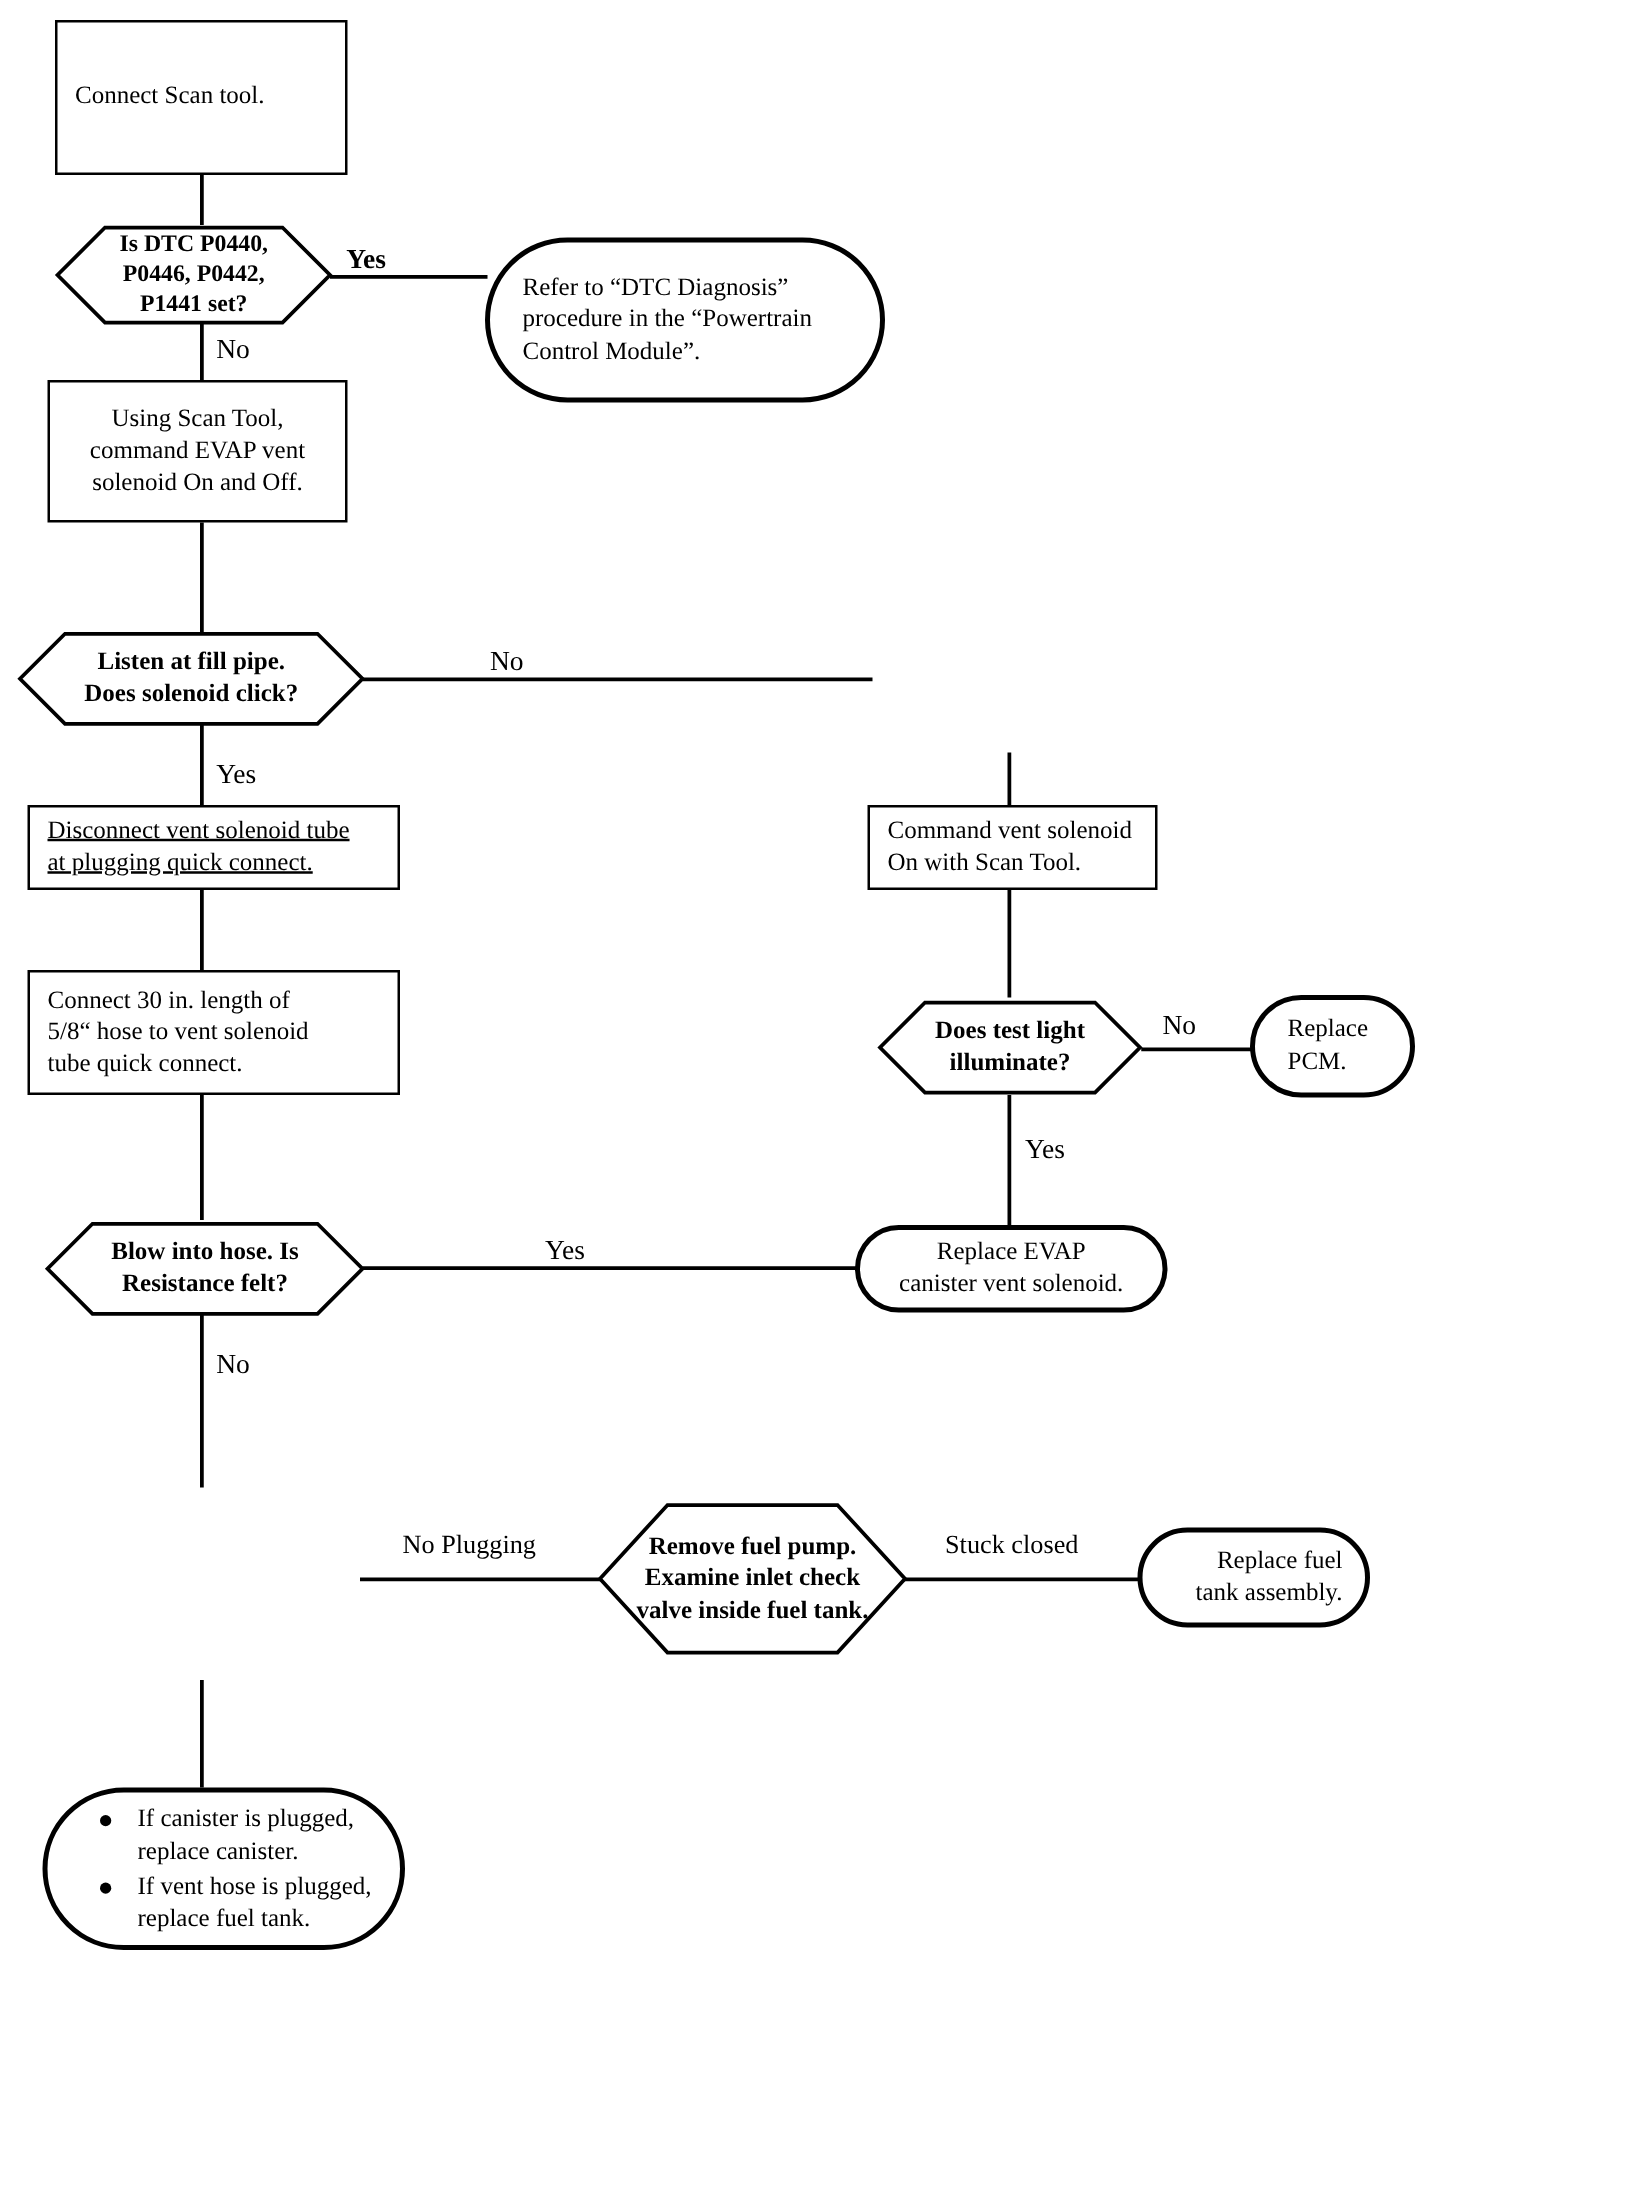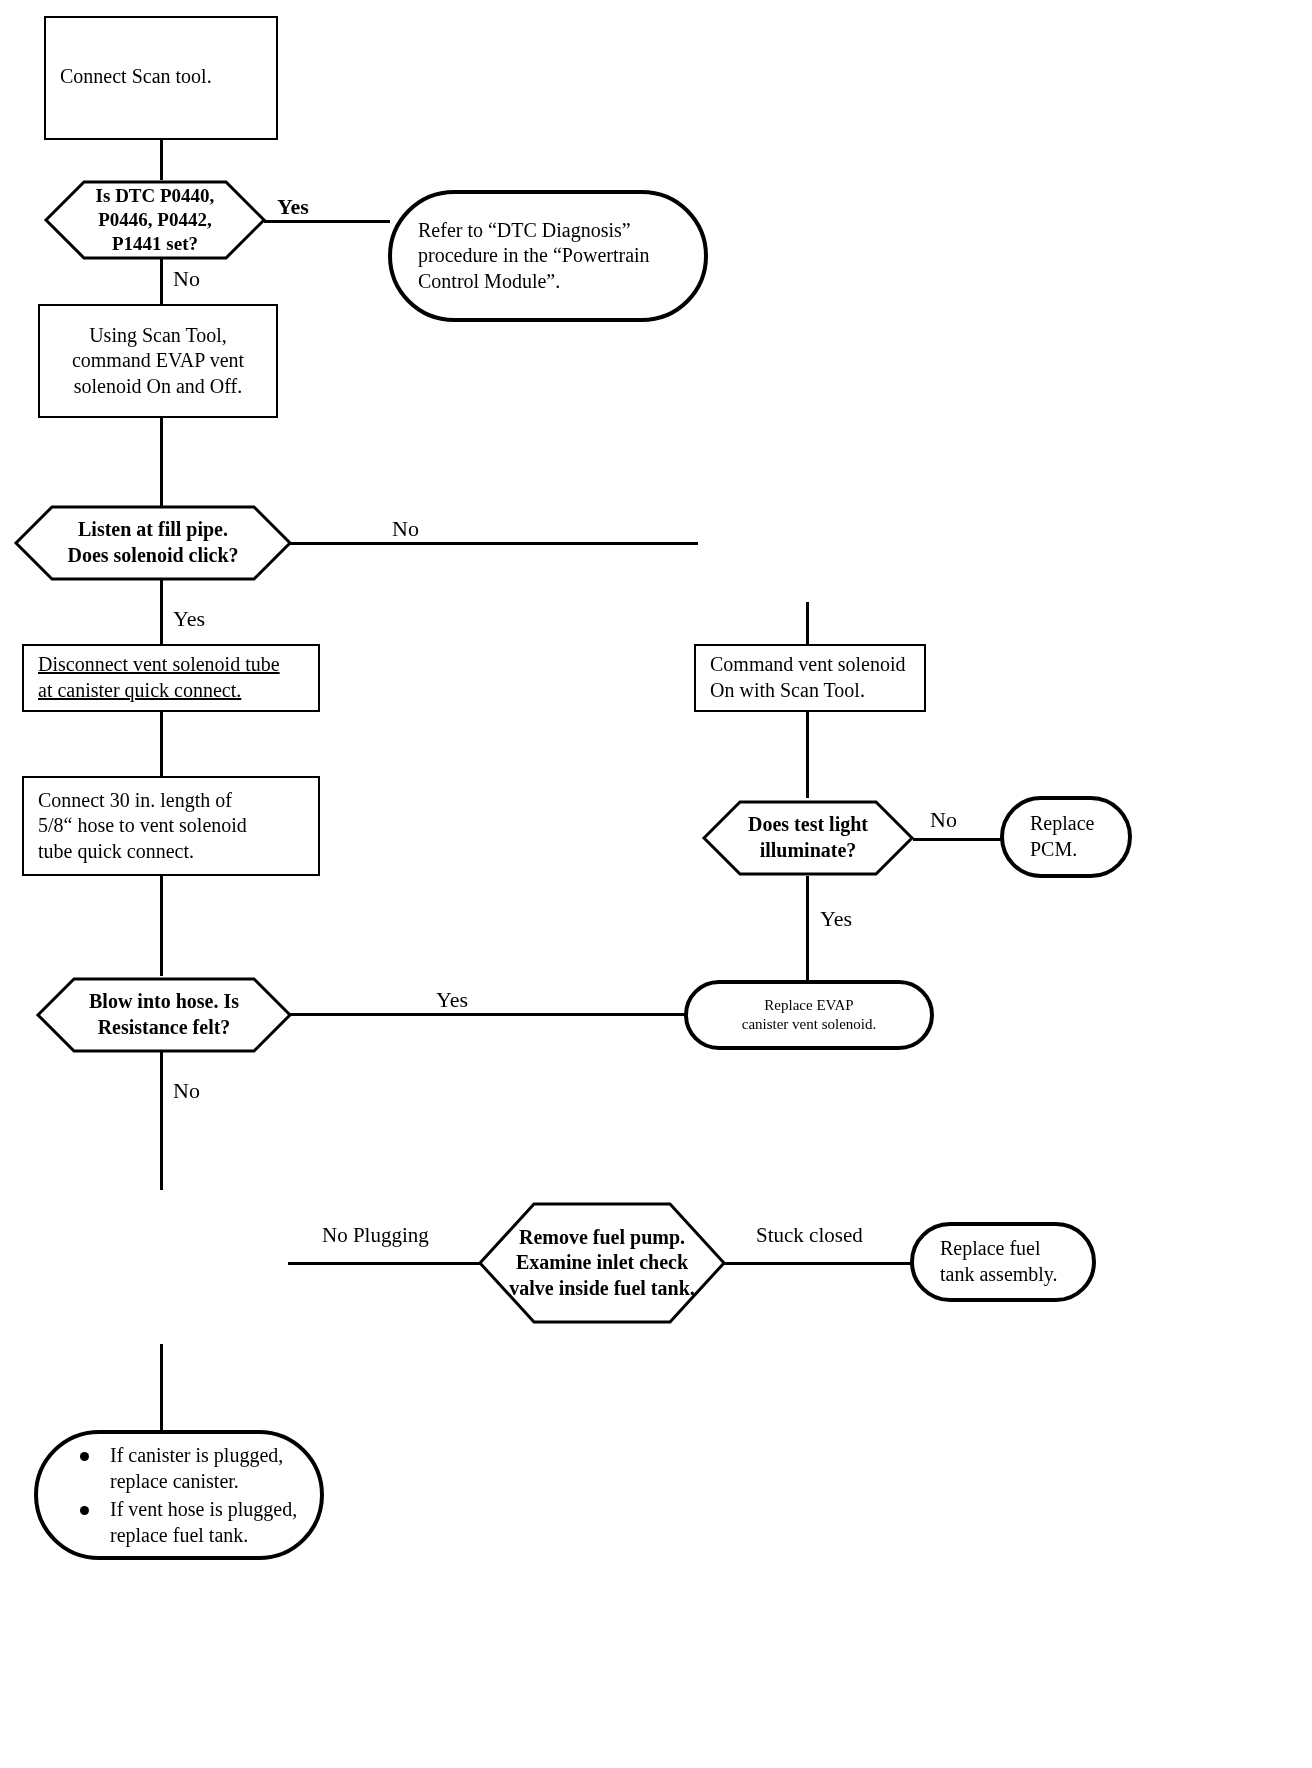--- a/index.html
+++ b/index.html
@@ -147,21 +147,21 @@
   <div class="node proc left" style="left:694px;top:644px;width:232px;height:68px;">
     <div class="txt" style="font-size:20px;">
       <div>Command vent solenoid</div>
       <div>On with Scan Tool.</div>
     </div>
   </div>
 
   <div class="node proc left" style="left:22px;top:644px;width:298px;height:68px;">
     <div class="txt" style="font-size:20px;text-decoration:underline;">
       <div>Disconnect vent solenoid tube</div>
-      <div>at canister quick connect.</div>
+      <div>at plugging quick connect.</div>
     </div>
   </div>
 
   <div class="node proc left" style="left:22px;top:776px;width:298px;height:100px;">
     <div class="txt" style="font-size:20px;">
       <div>Connect 30 in. length of</div>
       <div>5/8“ hose to vent solenoid</div>
       <div>tube quick connect.</div>
     </div>
   </div>
@@ -191,42 +191,42 @@
     </svg>
     <div class="hextxt" style="font-size:20px;">
       <div>
         <div>Blow into hose. Is</div>
         <div>Resistance felt?</div>
       </div>
     </div>
   </div>
 
   <div class="node term" style="left:684px;top:980px;width:250px;height:70px;">
-    <div class="txt" style="font-size:15px;">
+    <div class="txt" style="font-size:20px;">
       <div>Replace EVAP</div>
       <div>canister vent solenoid.</div>
     </div>
   </div>
 
 
   <div class="hex" style="left:478px;top:1202px;width:248px;height:122px;">
     <svg width="248" height="122" viewBox="0 0 248 122">
       <polygon points="56,2 192,2 246,61 192,120 56,120 2,61" fill="#ffffff" stroke="#000000" stroke-width="3"></polygon>
     </svg>
     <div class="hextxt" style="font-size:20px;">
       <div>
         <div>Remove fuel pump.</div>
         <div>Examine inlet check</div>
         <div>valve inside fuel tank.</div>
       </div>
     </div>
   </div>
 
   <div class="node term left" style="left:910px;top:1222px;width:186px;height:80px;">
-    <div class="txt" style="font-size:20px;">
+    <div class="txt" style="font-size:20px;text-align:right;">
       <div>Replace fuel</div>
       <div>tank assembly.</div>
     </div>
   </div>
 
   <div class="node term left" style="left:34px;top:1430px;width:290px;height:130px;">
     <div class="txt" style="font-size:20px;">
       <ul class="blist">
         <li style="padding-left:46px;">If canister is plugged, replace canister.</li>
         <li style="padding-left:46px;">If vent hose is plugged, replace fuel tank.</li>

